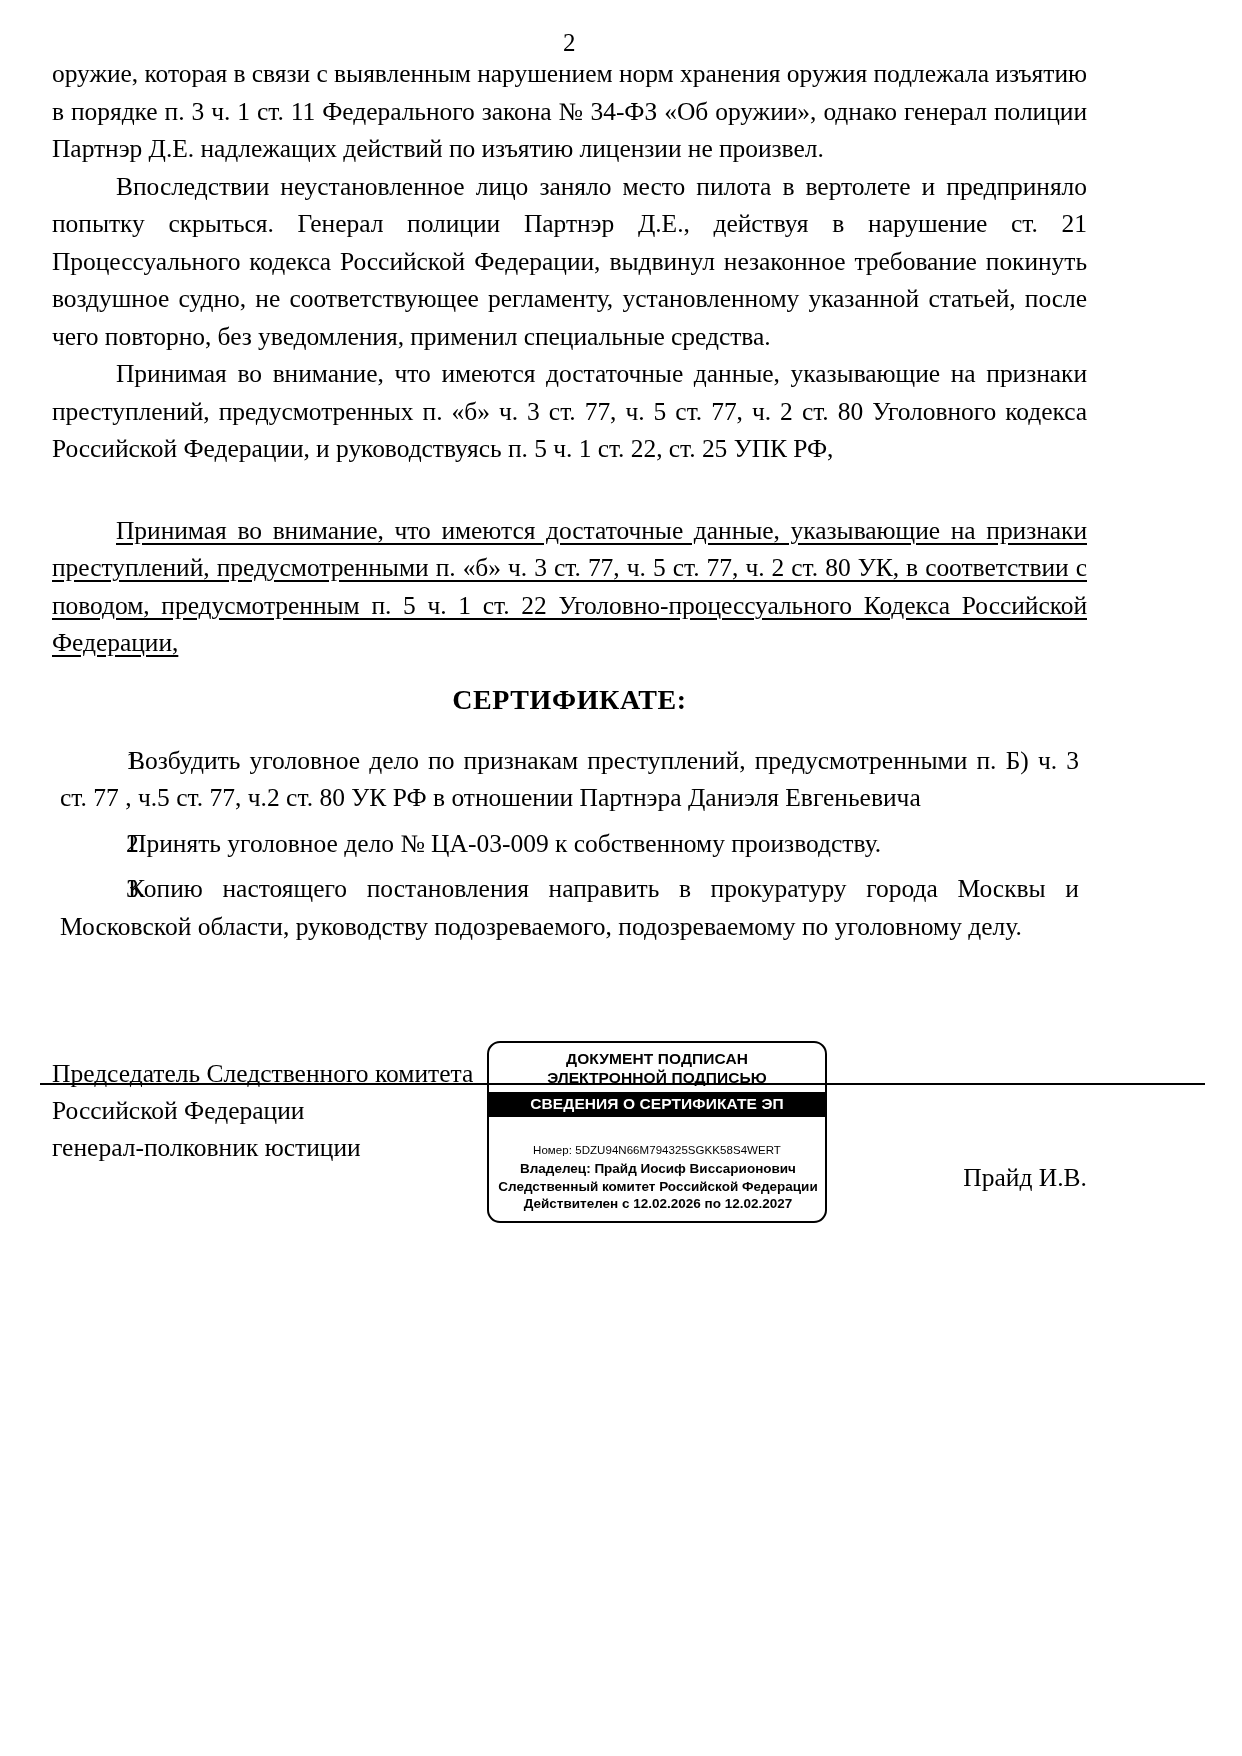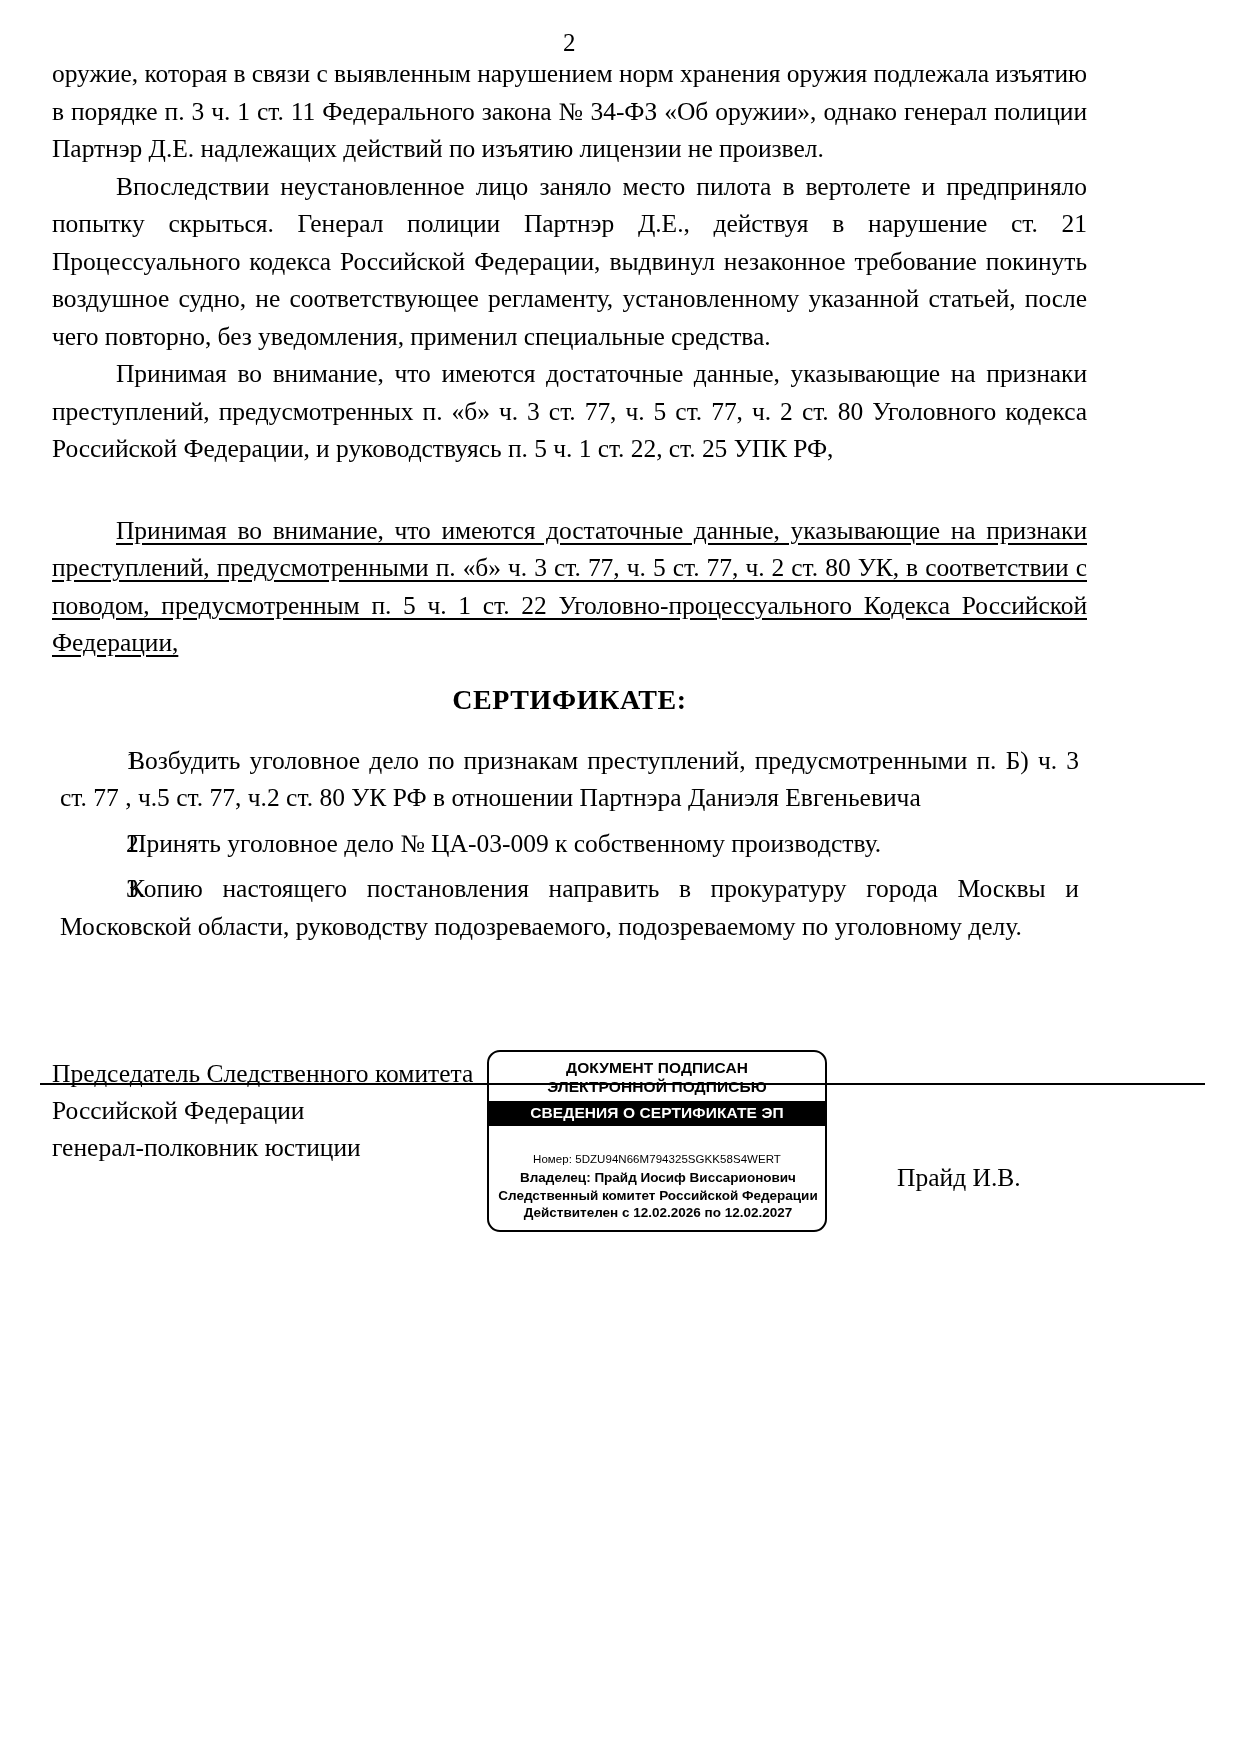--- a/index.html
+++ b/index.html
@@ -116,28 +116,29 @@
 
   .sig-left .role2 {
   }
 
   .sig-right {
     position: absolute;
     right: 0;
     top: 118px;
     font-size: 25.5px;
     line-height: 37px;
+    text-align: right;
     width: 190px;
   }
 
   
   .stamp {
     position: absolute;
     left: 435px;
-    top: 9px;
+    top: 0px;
     width: 340px;
     box-sizing: border-box;
     border: 2px solid #000;
     border-radius: 13px;
     background: #fff;
     font-family: "Liberation Sans", "DejaVu Sans", sans-serif;
     text-align: center;
     padding: 0;
     overflow: hidden;
   }

